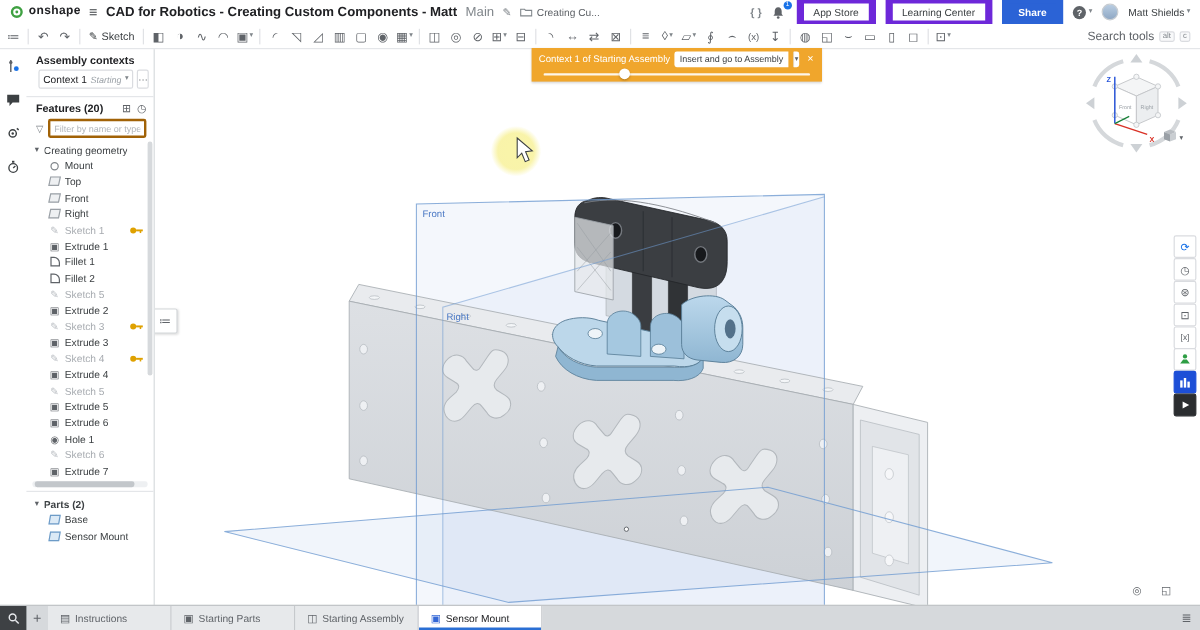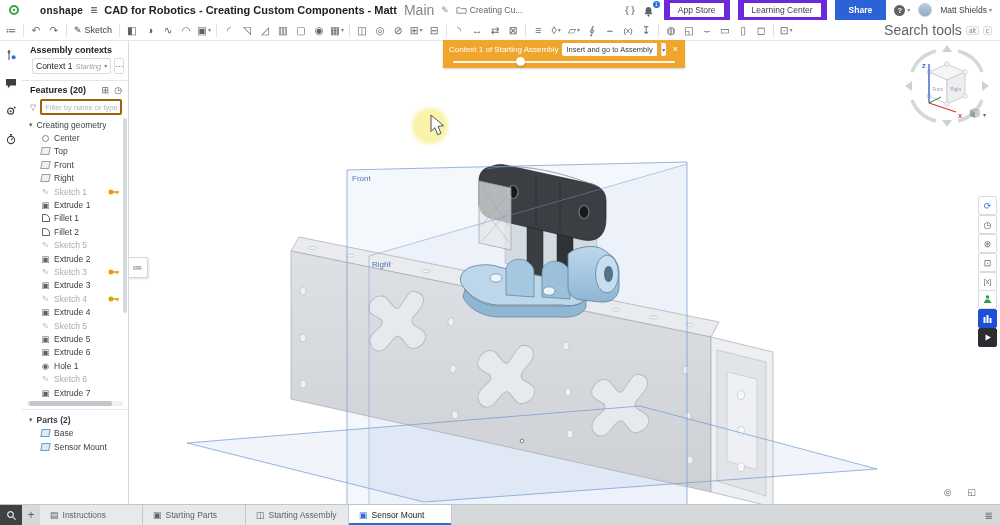--- a/index.html
+++ b/index.html
@@ -1,25 +1,25 @@
 <!DOCTYPE html>
 <html><head>
 <meta charset="utf-8">
 <style>
   html,body{margin:0;padding:0;}
   body{width:1000px;height:525px;position:relative;overflow:hidden;background:#fff;
        font-family:"Liberation Sans",sans-serif;color:#3c4043;-webkit-font-smoothing:antialiased;}
   
   .titlebar{position:absolute;top:0;left:0;right:0;height:20px;background:#fff;border-bottom:1px solid #eceef0;
             display:flex;align-items:center;gap:7px;padding:0 8px;z-index:8;}
-  .logo{display:flex;align-items:center;gap:20px;}
+  .logo{display:flex;gap:4px;}
   .logo-text{font-size:10px;font-weight:bold;color:#202124;letter-spacing:.3px;}
   .hamburger{font-size:12px;color:#3c4043;cursor:pointer;}
   .doc-title{font-size:11px;font-weight:bold;color:#202124;white-space:nowrap;}
-  .branch{font-size:14px;color:#80868b;}
+  .branch{font-size:11px;color:#80868b;}
   .mini{font-size:9px;color:#80868b;}
   .doc-tab{display:flex;align-items:center;gap:3px;font-size:8.5px;color:#5f6368;}
   .tb-right{margin-left:auto;display:flex;align-items:center;gap:8px;}
   .chip{border:6px solid #6d28d9;border-radius:3px;background:#fff;font-size:8.5px;color:#3c4043;
         padding:1px 8px;height:12px;display:flex;align-items:center;white-space:nowrap;}
   .chip.share{background:#2b63d6;border-color:#2b63d6;color:#fff;font-weight:bold;}
   .bell-wrap{position:relative;width:13px;height:13px;}
   .badge{position:absolute;top:-3px;right:-4px;background:#1a73e8;color:#fff;font-size:5.5px;
          border-radius:4px;padding:0 2px;line-height:7px;height:7px;}
   .avatar{width:12px;height:12px;border-radius:50%;background:linear-gradient(180deg,#b9cde2,#8fa8c4);
@@ -29,21 +29,21 @@
   .help-circle{width:11px;height:11px;border-radius:50%;background:#5f6368;color:#fff;font-size:7.5px;
                display:flex;align-items:center;justify-content:center;font-weight:bold;}
   
   .toolbar{position:absolute;top:20px;left:0;right:0;height:20px;background:#fff;border-bottom:1px solid #e4e6e9;
            display:flex;align-items:center;padding:0 2px;z-index:8;}
   .tbtn{height:17px;min-width:16px;padding:0 1px;display:flex;align-items:center;justify-content:center;
         font-size:10.5px;color:#5f6368;border-radius:2px;gap:1px;}
   .vdiv{width:1px;height:13px;background:#e0e2e5;margin:0 3px;}
   .sketch-btn{display:flex;align-items:center;gap:3px;font-size:9px;color:#3c4043;padding:0 4px;height:17px;}
   .search-tools{margin-left:auto;display:flex;align-items:center;gap:4px;padding-right:6px;}
-  .search-lbl{font-size:14px;color:#5f6368;}
+  .search-lbl{font-size:10px;color:#5f6368;}
   kbd{border:1px solid #dadce0;border-radius:2px;font-size:6.5px;color:#80868b;padding:0 2px;
       font-family:"Liberation Sans",sans-serif;background:#f8f9fa;}
   
   .leftstrip{position:absolute;left:0;top:40px;bottom:20px;width:22px;background:#fff;z-index:7;
              display:flex;flex-direction:column;align-items:center;gap:14px;padding-top:8px;}
   .strip-ic{width:14px;height:14px;display:flex;align-items:center;justify-content:center;}
   
   .panel{position:absolute;left:22px;top:40px;bottom:20px;width:106px;background:#fff;z-index:7;
          border-right:1px solid #d8dbde;font-size:9px;}
   .sec-title{font-weight:bold;color:#202124;font-size:9px;padding:5px 6px 3px 8px;}
@@ -361,21 +361,21 @@
 
   <div class="tree">
     <div class="trow grp">
         <span class="g-caret">▾</span>
         <span class="lbl">Creating geometry</span>
       </div>
     <div class="trow">
         <span class="ic">
           <span class="ic-origin"></span>
         </span>
-        <span class="lbl">Center</span>
+        <span class="lbl">Mount</span>
       </div>
     <div class="trow">
         <span class="ic">
           <span class="ic-plane"></span>
         </span>
         <span class="lbl">Top</span>
       </div>
     <div class="trow">
         <span class="ic">
           <span class="ic-plane"></span>

